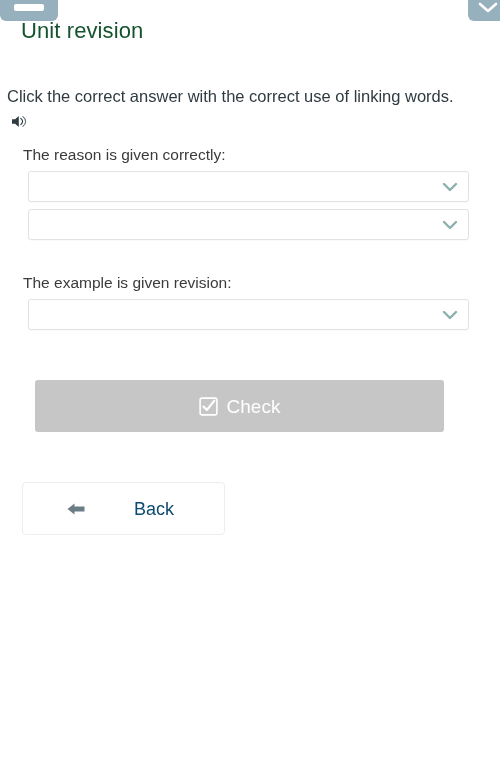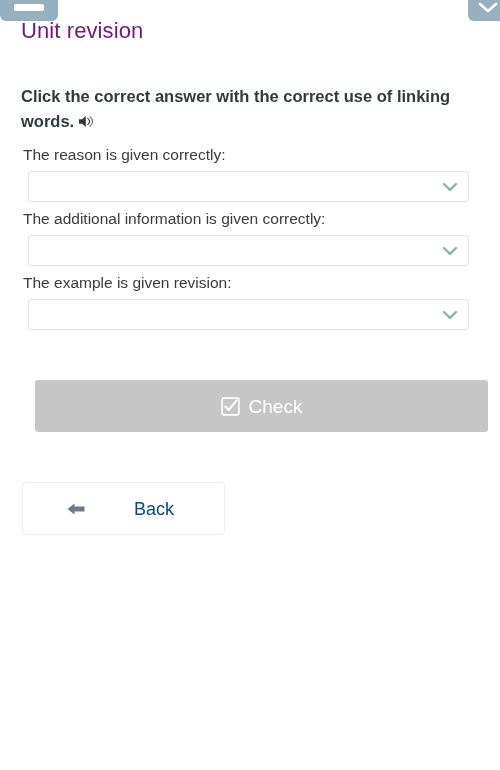--- a/index.html
+++ b/index.html
@@ -65,33 +65,33 @@
     height: 770px;
     background: #ffffff;
   }
 
   .title {
     position: absolute;
     left: 21px;
     top: 18px;
     font-size: 22px;
     line-height: 26px;
-    color: #701a75;
+    color: #14532d;
     font-weight: 400;
     letter-spacing: 0.1px;
   }
 
   .instruction {
     position: absolute;
-    left: 21px;
+    left: 7px;
     top: 84px;
     width: 452px;
     font-size: 16.5px;
     line-height: 25px;
-    font-weight: bold;
+    font-weight: normal;
     color: #2f3b41;
   }
   .speaker-icon {
     display: inline-block;
     vertical-align: -2px;
     margin-left: 4px;
   }
   .speaker-icon svg { display: block; }
 
   
@@ -134,21 +134,21 @@
     width: 16px;
     height: 12px;
   }
   .select-chevron svg { display: block; }
 
   
   .check-btn {
     position: absolute;
     left: 35px;
     top: 380px;
-    width: 453px;
+    width: 409px;
     height: 52px;
     background: #c6c6c6;
     border: none;
     border-radius: 3px;
     color: #ffffff;
     font-family: "Liberation Sans", sans-serif;
     font-size: 19px;
     display: flex;
     align-items: center;
     justify-content: center;
@@ -210,21 +210,20 @@
       <span class="select-value"></span>
       <span class="select-chevron">
         <svg width="16" height="12" viewBox="0 0 16 12">
             <path d="M2 3 L8 9 L14 3" stroke="#8bb1ae" stroke-width="2.4" fill="none" stroke-linecap="round" stroke-linejoin="round"></path>
           </svg>
       </span>
     </div>
   </div>
 
   <div class="q-group g2">
-    <div class="q-label">The additional information is given correctly:</div>
     <div class="select-wrap">
       <span class="select-value"></span>
       <span class="select-chevron">
         <svg width="16" height="12" viewBox="0 0 16 12">
             <path d="M2 3 L8 9 L14 3" stroke="#8bb1ae" stroke-width="2.4" fill="none" stroke-linecap="round" stroke-linejoin="round"></path>
           </svg>
       </span>
     </div>
   </div>
 

